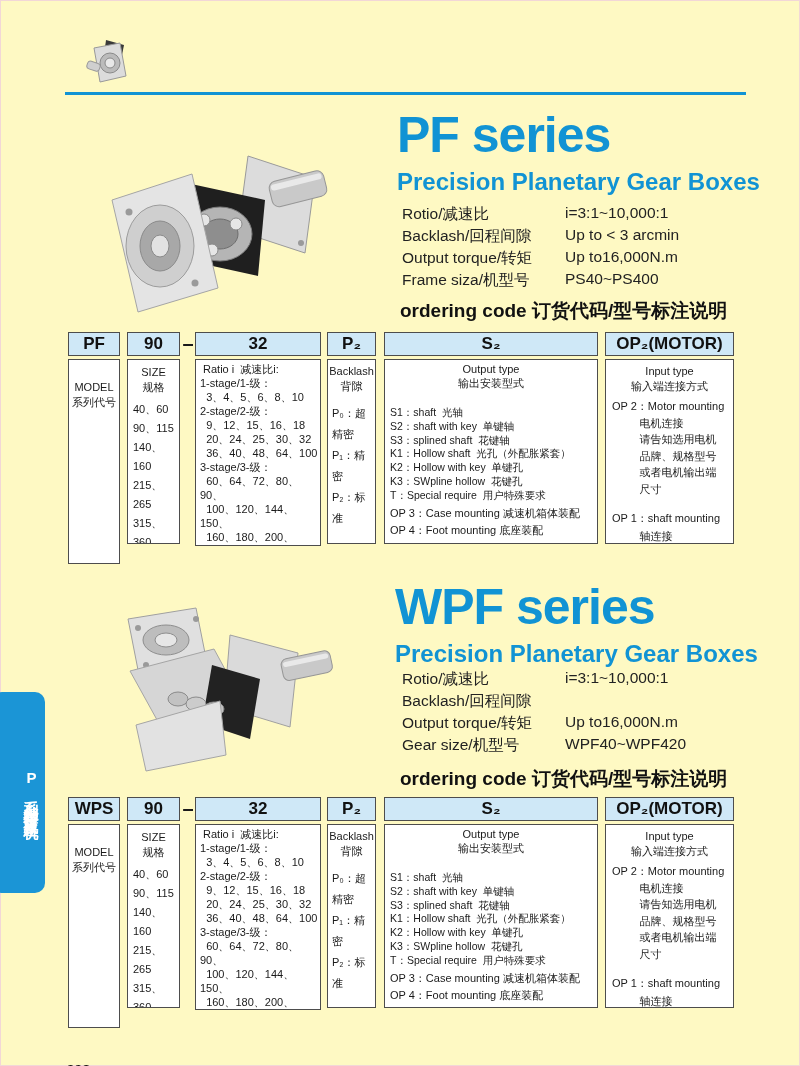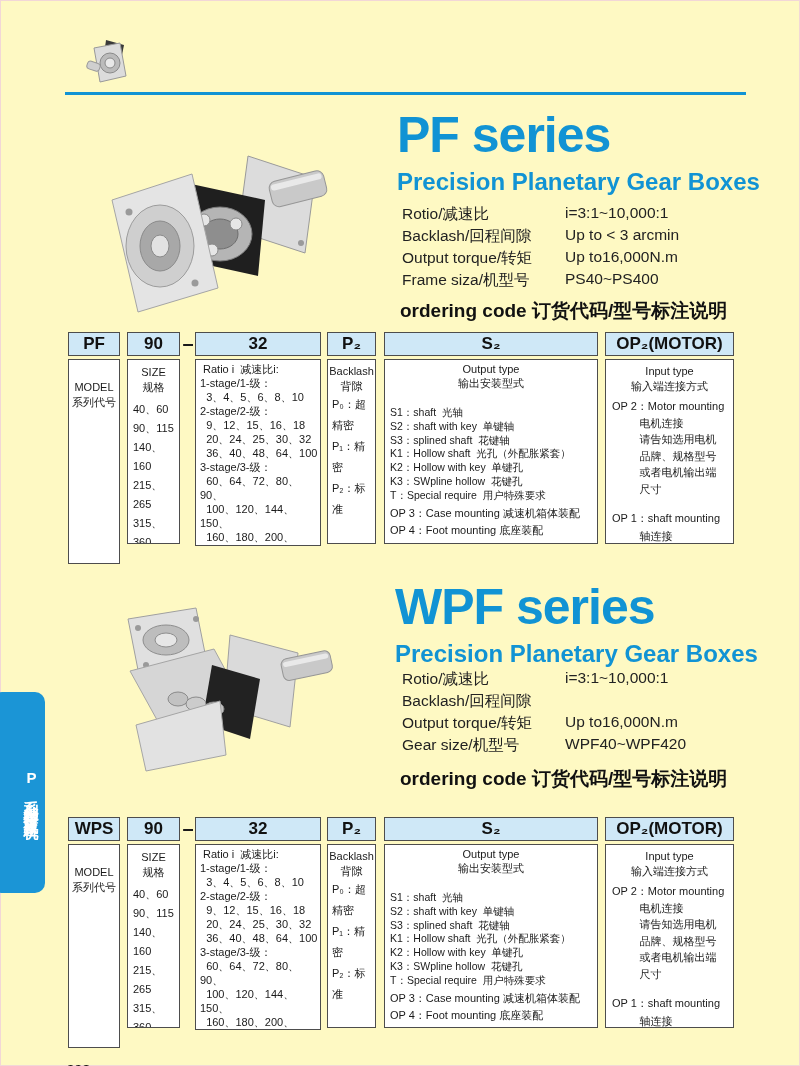--- a/index.html
+++ b/index.html
@@ -33,21 +33,21 @@
     font-size:11px;line-height:14px;overflow:hidden;
   }
   .lines{white-space:pre-wrap;}
   .center{text-align:center;}
   .dash{font-size:20px;font-weight:bold;top:0;line-height:22px;text-align:center;}
   .model-body{padding-top:20px;line-height:15px;}
   .size-head{padding-top:5px;line-height:15px;}
   .size-vals{margin-top:5px;padding-left:5px;line-height:19px;}
   .ratio-body{padding:2px 2px 0 4px;line-height:14px;font-size:11px;}
   .bk-head{padding-top:4px;line-height:15px;}
-  .bk-items{padding-left:4px;line-height:21px;}
+  .bk-items{margin-top:9px;padding-left:4px;line-height:21px;}
   .out-head{padding-top:2px;line-height:14px;}
   .out-items{margin-top:16px;padding-left:5px;font-size:10.5px;line-height:13.8px;}
   .out-opts{margin-top:2px;padding-left:5px;font-size:11px;line-height:17px;}
   .out-note{margin-top:18px;padding-left:5px;font-size:10px;line-height:12.5px;}
   .in-head{padding-top:4px;line-height:15px;}
   .in-op2{margin-top:4px;padding-left:6px;line-height:16.5px;}
   .in-op1{margin-top:12px;padding-left:6px;line-height:18px;}
   
   .side-tab{
     left:-8px;top:692px;width:53px;height:201px;background:#1b95d6;border-radius:10px;
@@ -237,21 +237,21 @@
       <span class="spec-value">Up to16,000N.m</span>
     </div>
     <div class="spec-row">
       <span class="spec-label">Gear size/机型号</span>
       <span class="spec-value">WPF40~WPF420</span>
     </div>
   </div>
 
   <div class="abs ordering" style="left:400px;top:766px">ordering code 订货代码/型号标注说明</div>
 
-  <div class="abs tablewrap" style="top:817px;height:215px">
+  <div class="abs tablewrap" style="top:797px;height:215px">
     <div class="col" style="left:68px;width:52px">
       <div class="th">WPS</div>
       <div class="tb lines center model-body" style="height:182px">MODEL
 系列代号</div>
     </div>
     <div class="col" style="left:127px;width:53px">
       <div class="th">90</div>
       <div class="tb" style="height:182px">
         <div class="lines center size-head">SIZE
 规格</div>

